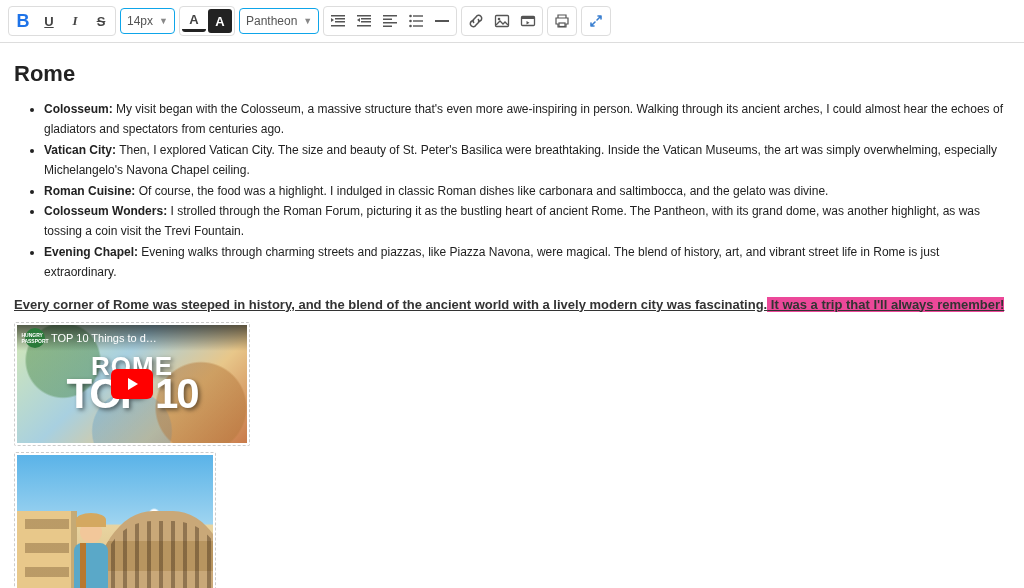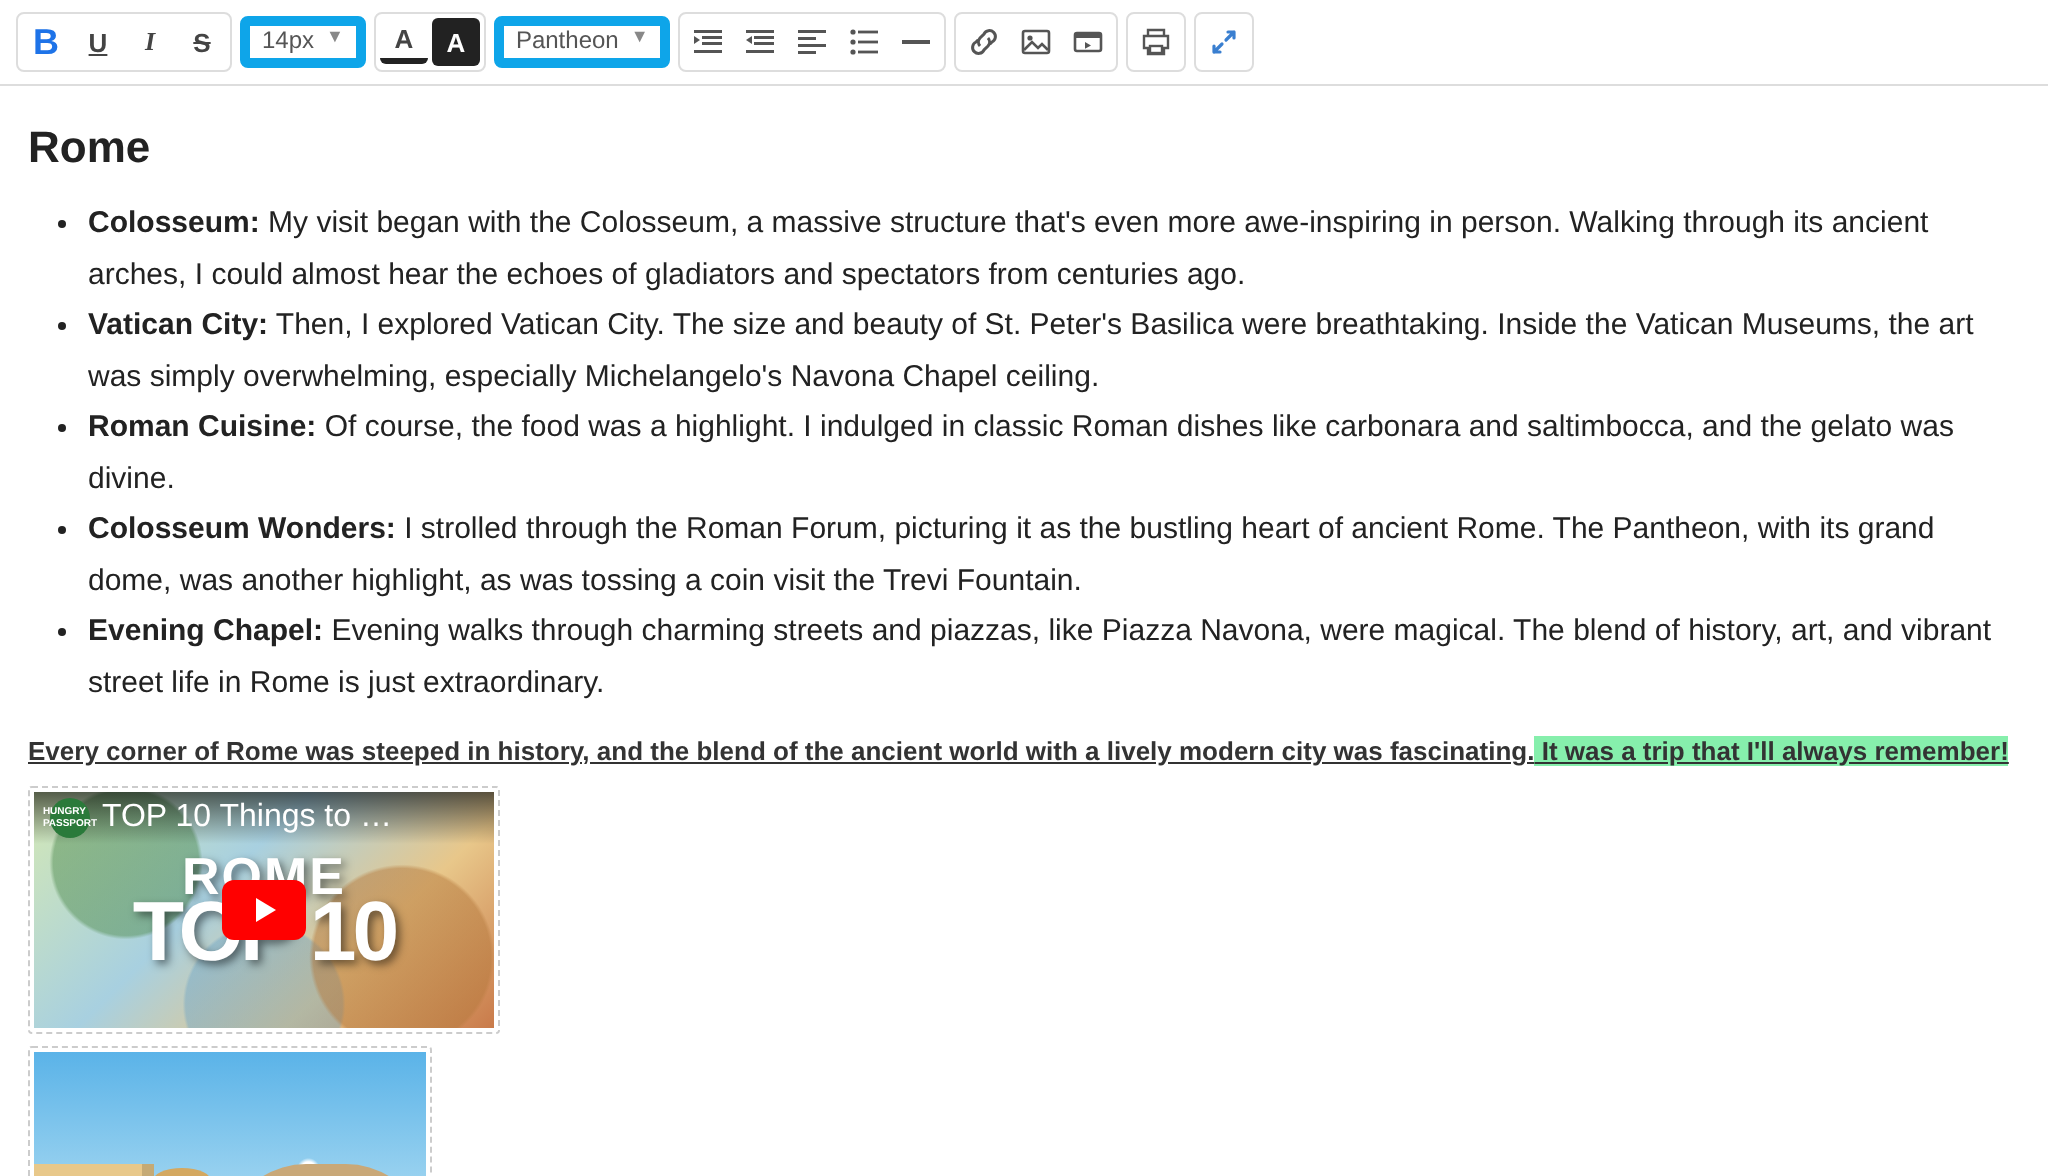--- a/index.html
+++ b/index.html
@@ -33,23 +33,23 @@
     align-items: center;
     justify-content: center;
     cursor: pointer;
     border-radius: 3px;
     color: #444;
   }
   .tb-btn svg { width: 16px; height: 16px; }
   .tb-sel {
     height: 26px;
     display: flex;
-    align-items: flex-start;
+    align-items: center;
     padding: 0 6px;
-    border: 5px solid #0ea5e9;
+    border: 1px solid #0ea5e9;
     border-radius: 4px;
     font-size: 12px;
     color: #555;
     gap: 6px;
     cursor: pointer;
     background: #fff;
   }
   .chev { font-size: 9px; color: #888; }
   .bold-blue { color: #1e73e8; font-weight: 900; font-size: 18px; }
   .content {
@@ -60,33 +60,33 @@
     font-weight: 700;
     margin: 8px 0 12px 0;
     color: #222;
   }
   ul.doc-list {
     list-style: disc;
     padding-left: 30px;
     margin-bottom: 14px;
   }
   ul.doc-list li {
-    font-size: 15px;
+    font-size: 12px;
     line-height: 1.7;
     color: #222;
   }
   .li-label { font-weight: 700; }
   .summary-line {
     font-size: 13px;
     font-weight: 700;
     text-decoration: underline;
     margin-bottom: 10px;
   }
   .hl {
-    background: #86efac;
+    background: #ec4899;
   }
   .media-block {
     border: 1px dashed #ccc;
     border-radius: 2px;
     padding: 2px;
     margin-bottom: 6px;
     width: fit-content;
   }
   .video-thumb {
     width: 230px;
@@ -118,21 +118,21 @@
     gap: 6px;
     z-index: 2;
   }
   .yt-avatar {
     width: 20px; height: 20px; border-radius: 50%;
     background: #2a7a3a;
     display: flex; align-items: center; justify-content: center;
     font-size: 5px; color: #fff; font-weight: 700;
   }
   .yt-title {
-    color: #fff; font-size: 16px; font-family: Arial;
+    color: #fff; font-size: 11px; font-family: Arial;
     white-space: nowrap; overflow: hidden; text-overflow: ellipsis;
     max-width: 150px;
   }
   .big-text {
     position: absolute;
     color: #fff;
     font-weight: 900;
     font-size: 42px;
     text-shadow: 2px 2px 4px rgba(0,0,0,0.5);
     letter-spacing: -2px;

